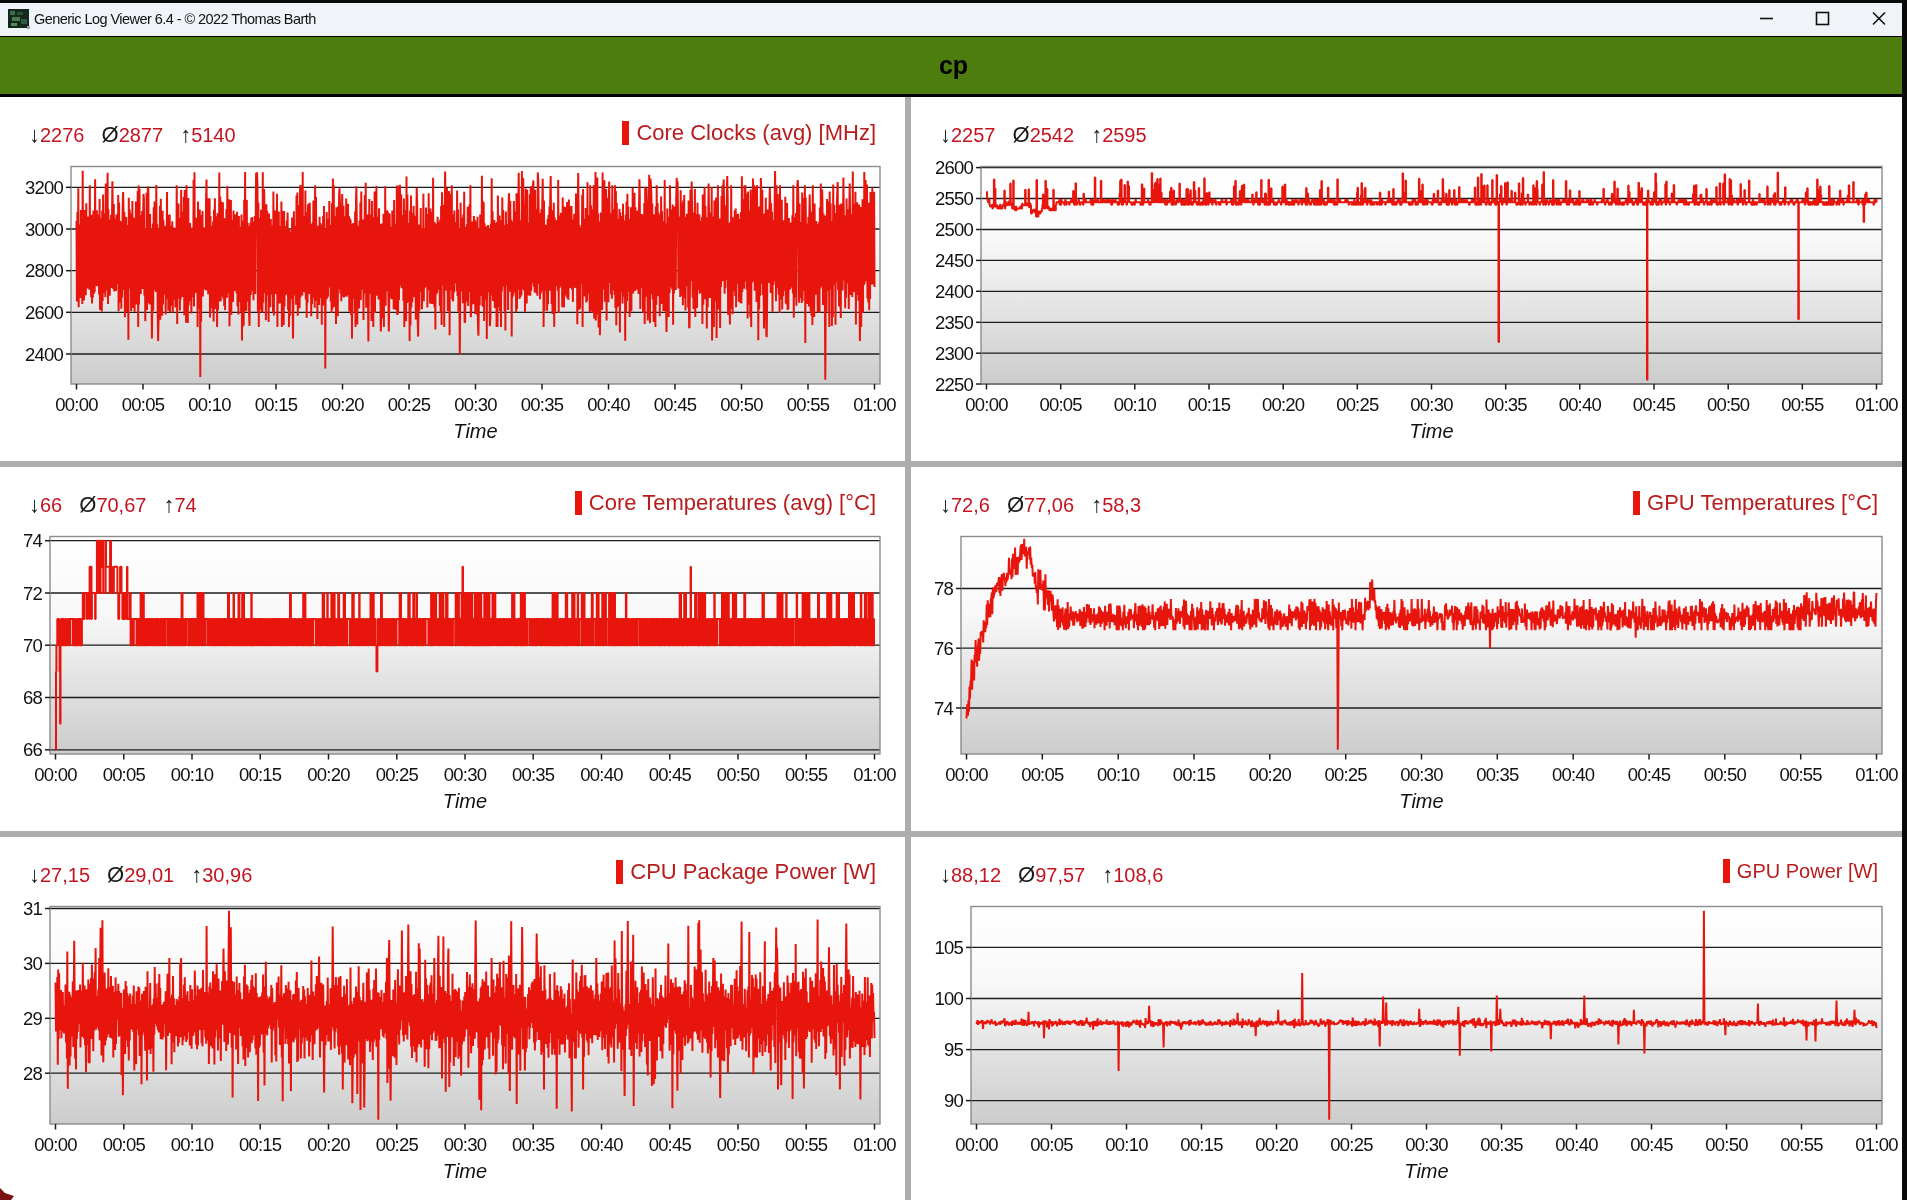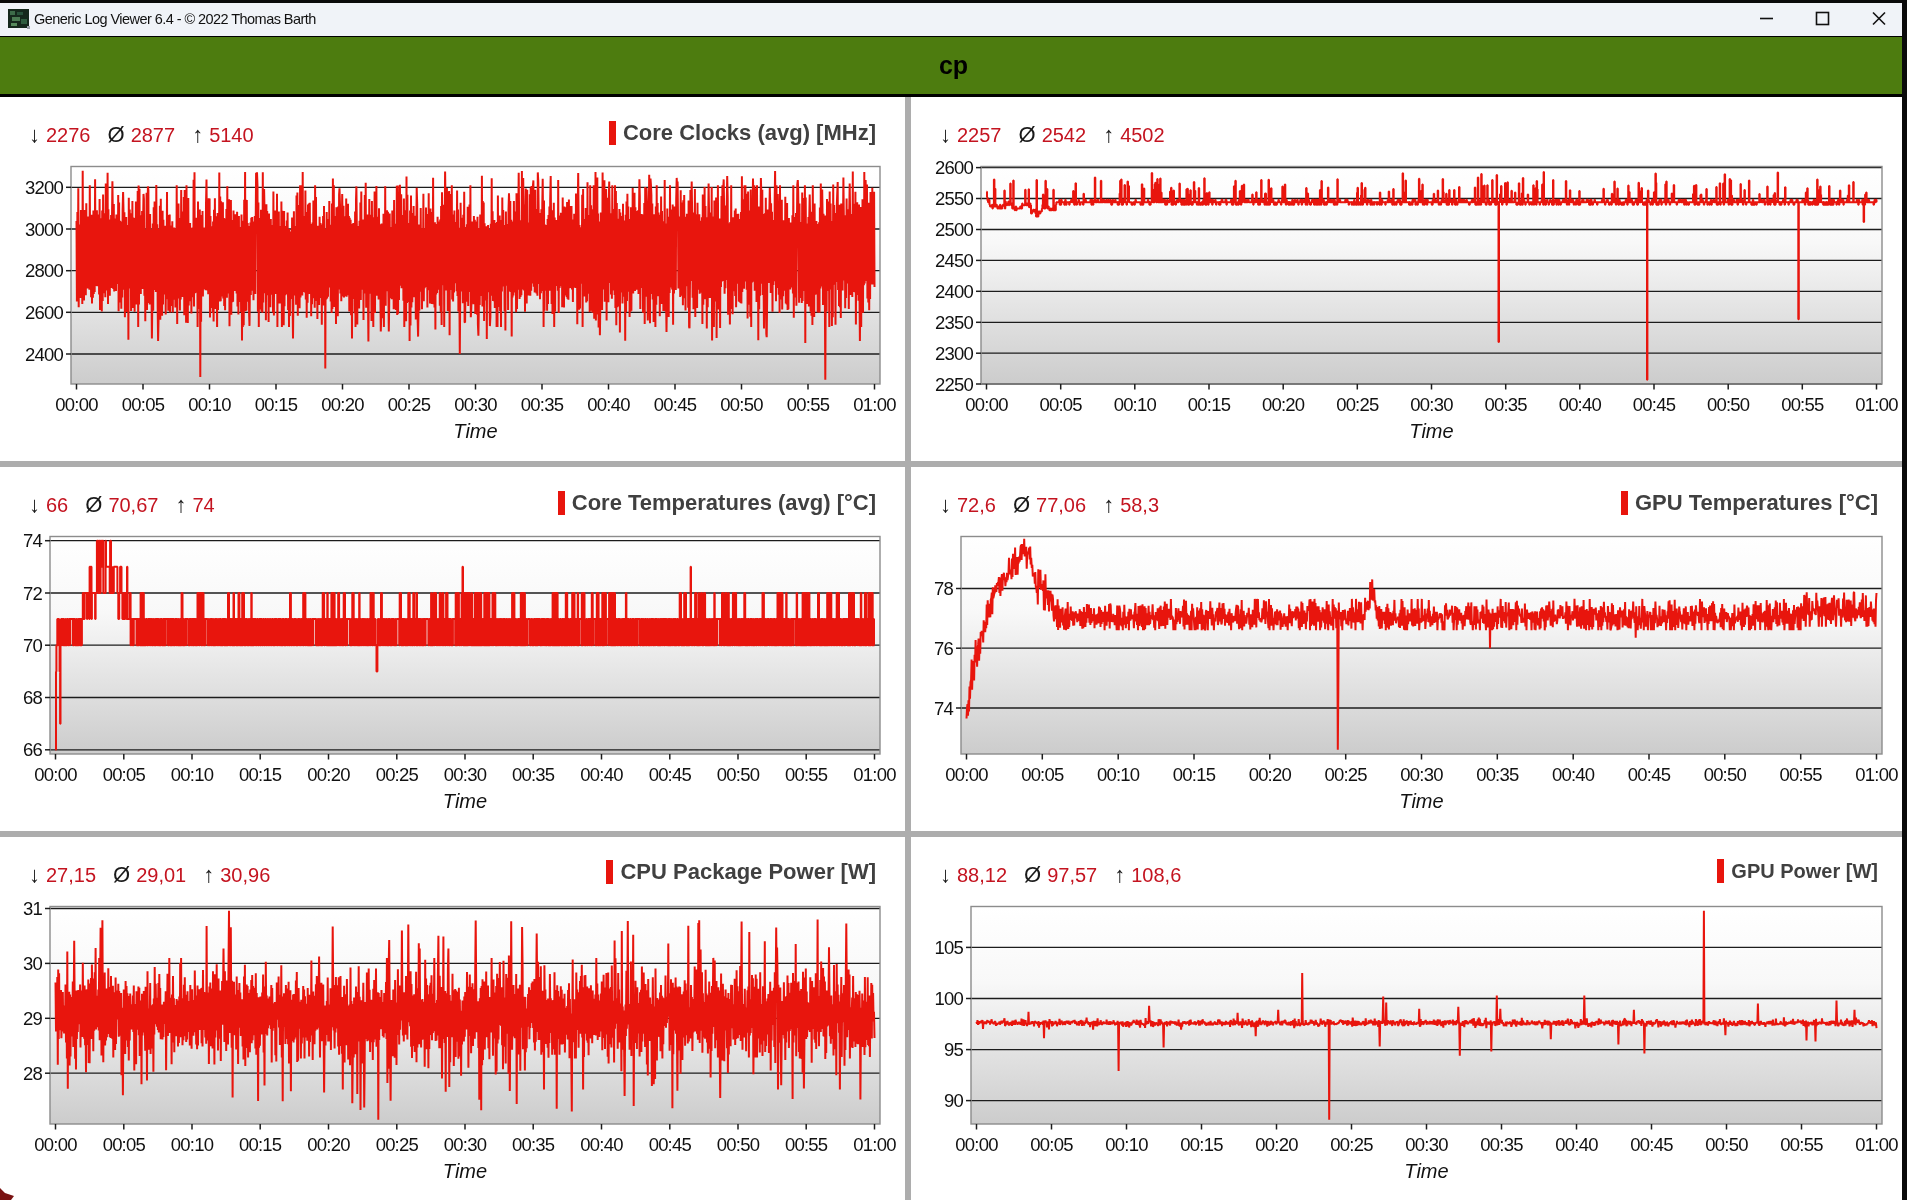--- a/index.html
+++ b/index.html
@@ -2,24 +2,24 @@
 <html><head><meta charset="utf-8"><style>
 html,body{margin:0;padding:0}
 body{width:1907px;height:1200px;overflow:hidden;background:#fff;font-family:"Liberation Sans",sans-serif}
 #win{position:relative;width:1907px;height:897px;background:#fff}
 .panel{position:absolute;background:#fff}
 .al{font:18.5px "Liberation Sans",sans-serif;fill:#111;letter-spacing:-0.8px}
 .ti{font:italic 20px "Liberation Sans",sans-serif;fill:#111}
 .stats{position:absolute;left:29px;top:25px;height:26px;line-height:26px;font-size:20px;white-space:nowrap}
 .stats .k{color:#1a1a1a;font-size:22px}
 .stats .k2{margin-left:17px}
-.stats .v{color:#c41420;margin-left:6px}
+.stats .v{color:#c41420;margin-left:0}
 .legend{position:absolute;top:22.5px;display:flex;align-items:center}
 .legend .bar{width:7px;height:24px;background:#e8150d;margin-right:7px}
-.legend .lt{font-weight:bold;font-size:22px;color:#404040;white-space:nowrap}
+.legend .lt{font-weight:normal;font-size:22px;color:#b91c1c;white-space:nowrap}
 #titlebar{position:absolute;left:0;top:2.5px;width:1907px;height:33px;background:#f0f3f8}
 #tbtext{position:absolute;left:34px;top:0;height:33px;line-height:33px;font-size:14.5px;letter-spacing:-0.55px;color:#111}
 </style></head><body>
 <div id="win">
 <div style="position:absolute;left:0;top:0;width:1907px;height:2.5px;background:#0a0a0a"></div>
 <div id="titlebar">
 <svg width="26" height="26" style="position:absolute;left:8px;top:4px">
         <rect x="0" y="2" width="21" height="19" fill="#15281c"></rect>
         <rect x="2" y="4" width="5" height="4" fill="#3d6b49"></rect>
         <rect x="9" y="5" width="6" height="3" fill="#27513a"></rect>
@@ -157,21 +157,21 @@
         <text x="446.3" y="313.5" text-anchor="middle" class="al">00:25</text>
         <text x="520.5" y="313.5" text-anchor="middle" class="al">00:30</text>
         <text x="594.7" y="313.5" text-anchor="middle" class="al">00:35</text>
         <text x="668.8" y="313.5" text-anchor="middle" class="al">00:40</text>
         <text x="743.0" y="313.5" text-anchor="middle" class="al">00:45</text>
         <text x="817.2" y="313.5" text-anchor="middle" class="al">00:50</text>
         <text x="891.3" y="313.5" text-anchor="middle" class="al">00:55</text>
         <text x="965.5" y="313.5" text-anchor="middle" class="al">01:00</text>
         <text x="520.5" y="341" text-anchor="middle" class="ti">Time</text>
       </svg>
-      <div class="stats"><span class="k">↓</span><span class="v">2257</span><span class="k k2">Ø</span><span class="v">2542</span><span class="k k2">↑</span><span class="v">4502</span></div>
+      <div class="stats"><span class="k">↓</span><span class="v">2257</span><span class="k k2">Ø</span><span class="v">2542</span><span class="k k2">↑</span><span class="v">2595</span></div>
     </div>
 <div class="panel" style="left:0px;top:467px;width:905px;height:364px">
       <svg width="905" height="364" viewBox="0 0 905 364" style="position:absolute;left:0;top:0">
         <defs>
           <linearGradient id="g467" x1="0" y1="0" x2="0" y2="1">
             <stop offset="0" stop-color="#ffffff"></stop>
             <stop offset="0.35" stop-color="#f8f8f8"></stop>
             <stop offset="1" stop-color="#cccccc"></stop>
           </linearGradient>
         </defs>

